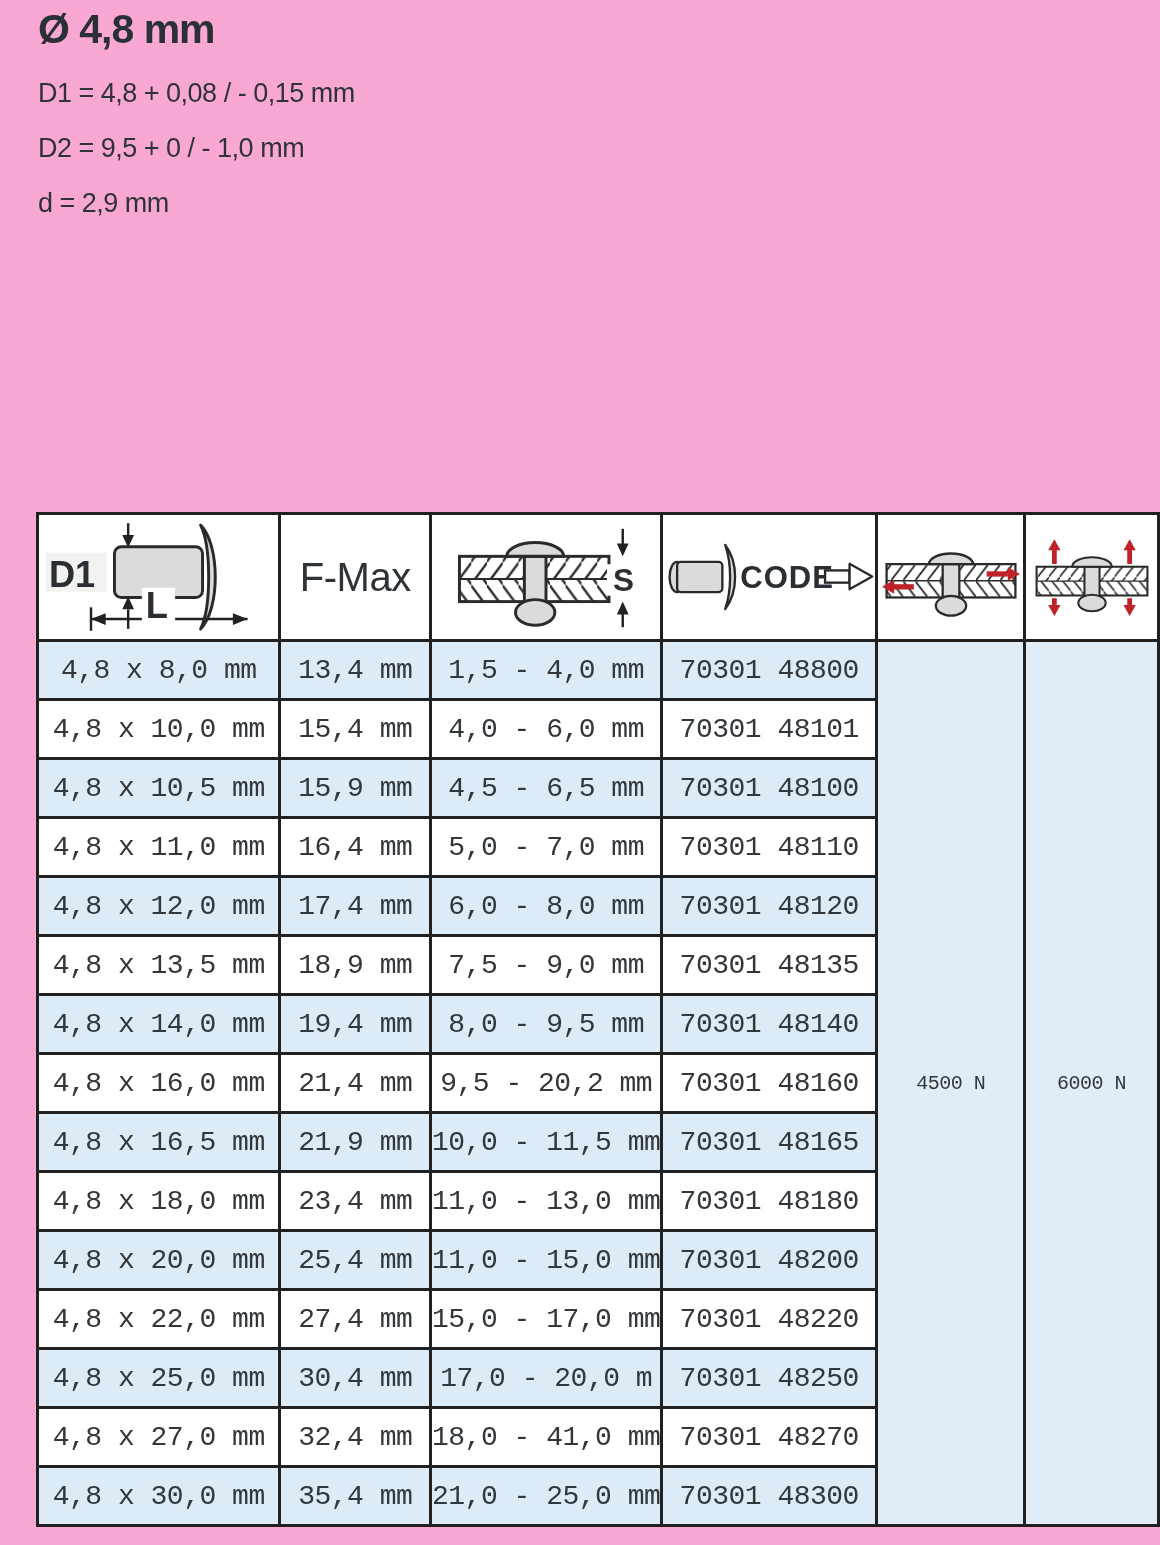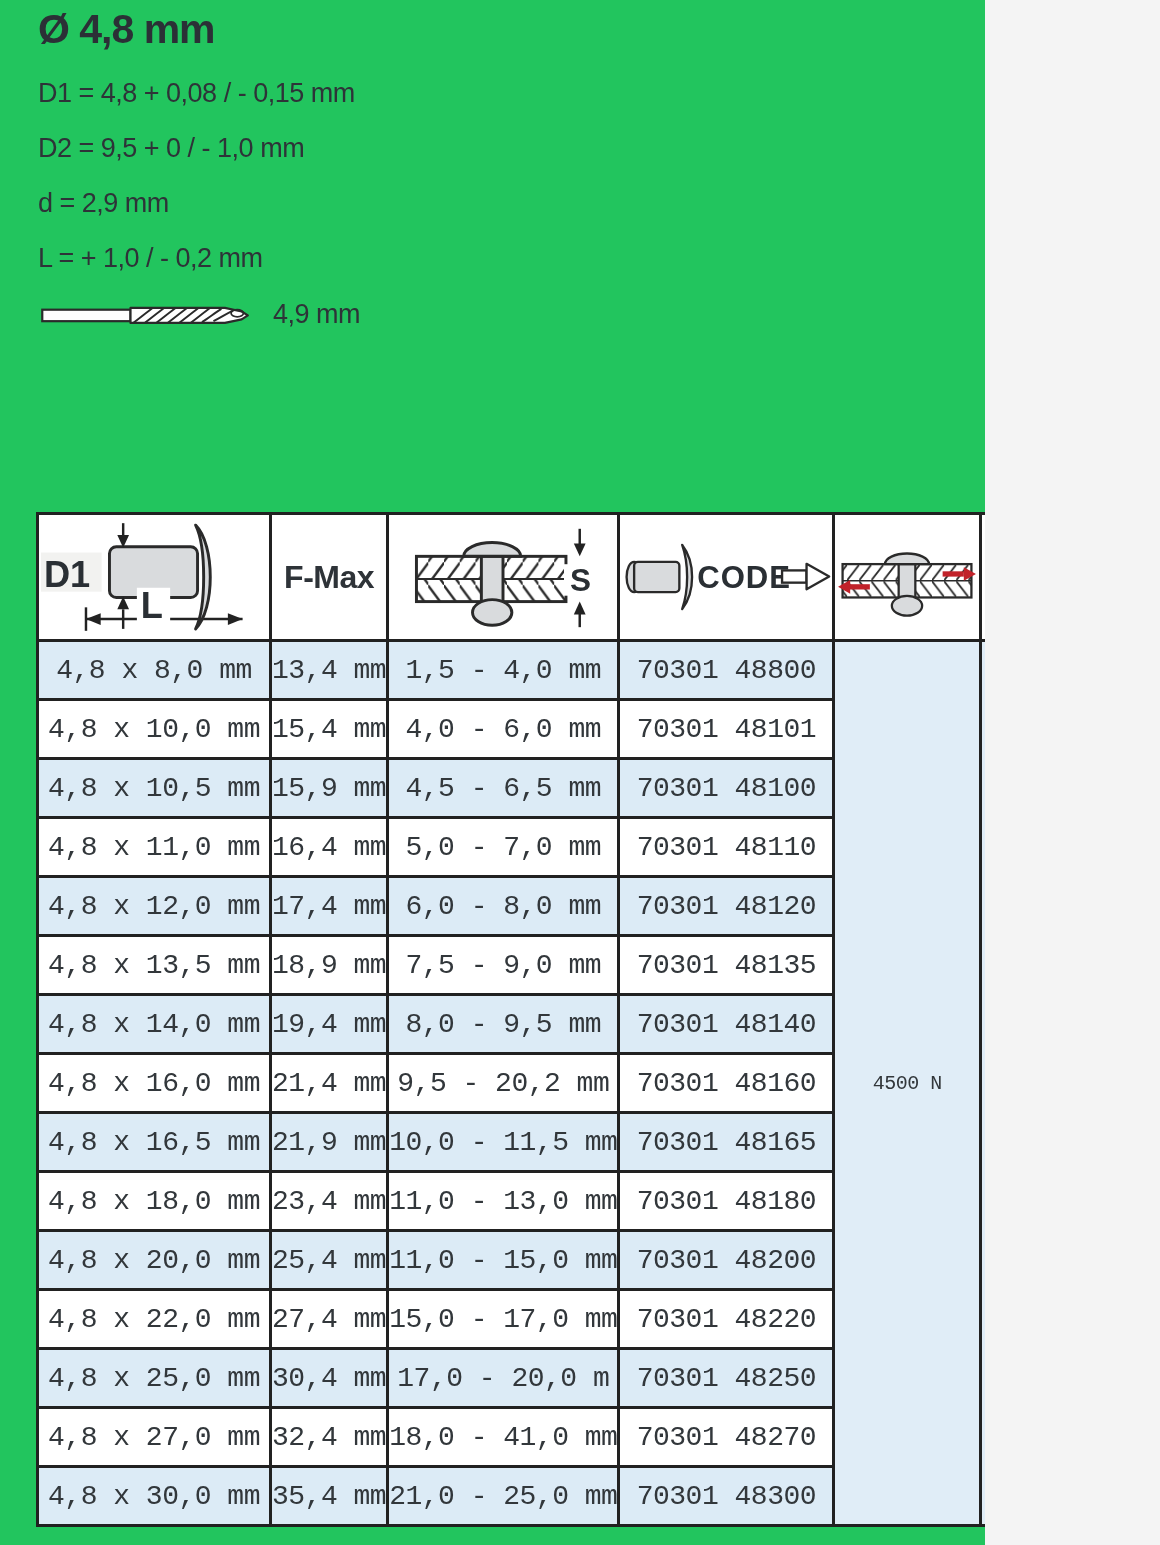--- a/index.html
+++ b/index.html
@@ -1,20 +1,20 @@
 <!DOCTYPE html>
 <html><head>
 <meta charset="utf-8">
 <style>
   html,body{margin:0;padding:0;}
   body{background:#f4f4f4;}
   .page{
     position:relative;
-    width:985px;height:1545px;
-    background:#22c55e;
+    width:1160px;height:1545px;
+    background:#f9a8d4;
     font-family:"Liberation Sans", sans-serif;
     color:#32373b;
     overflow:hidden;
   }
   
   .topblock{position:absolute;left:38px;top:6px;}
   .title{
     margin:0 0 26px 0;
     font-size:41px;font-weight:bold;letter-spacing:-1px;color:#2b3036;
   }
@@ -34,52 +34,35 @@
   table.spec th, table.spec td{
     border:3px solid #212121;
     padding:0;text-align:center;vertical-align:middle;
   }
   table.spec thead tr{height:127px;}
   table.spec tbody tr{height:59px;font-family:Liberation Mono, monospace;}
   td.c{font-size:28px;letter-spacing:-0.5px;color:#32373b;white-space:nowrap;}
   tr.alt td.c{background:#dcebf6;}
   td.force{background:#e0edf7;font-size:20px;letter-spacing:-0.5px;color:#32373b;margin-top:26px;}
   th{background:#fff;}
-  .fmax{font-size:32px;letter-spacing:-0.5px;color:#2e3338;font-weight:bold;}
+  .fmax{font-size:40px;letter-spacing:-0.5px;color:#2e3338;font-weight:normal;}
   th svg{display:block;margin:0 auto;}
   svg text{font-family:"Liberation Sans", sans-serif;fill:#2a2f34;}
 </style>
 </head>
 <body>
 
 <div class="page">
 
   <header class="topblock">
     <h1 class="title">Ø 4,8 mm</h1>
     <p class="spec-line">D1 = 4,8 + 0,08 / - 0,15 mm</p>
     <p class="spec-line">D2 = 9,5 + 0 / - 1,0 mm</p>
     <p class="spec-line">d = 2,9 mm</p>
-    <p class="spec-line">L = + 1,0 / - 0,2 mm</p>
-
-    <div class="drill-row">
-      <svg width="215" height="30" viewBox="0 0 240 34">
-        <rect x="3" y="11" width="100" height="13" fill="#fdfdfd" stroke="#2a2a2a" stroke-width="2.5"></rect>
-        <path d="M103 9 L210 9 L229 13 L236 17.5 L229 22 L210 26 L103 26 Z" fill="#fff" stroke="#2a2a2a" stroke-width="2.5" stroke-linejoin="round"></path>
-        <path d="M106 26 C114 20 120 15 128 9" stroke="#2a2a2a" stroke-width="2.2" fill="none"></path>
-        <path d="M119 26 C127 20 133 15 141 9" stroke="#2a2a2a" stroke-width="2.2" fill="none"></path>
-        <path d="M132 26 C140 20 146 15 154 9" stroke="#2a2a2a" stroke-width="2.2" fill="none"></path>
-        <path d="M145 26 C153 20 159 15 167 9" stroke="#2a2a2a" stroke-width="2.2" fill="none"></path>
-        <path d="M158 26 C166 20 172 15 180 9" stroke="#2a2a2a" stroke-width="2.2" fill="none"></path>
-        <path d="M171 26 C179 20 185 15 193 9" stroke="#2a2a2a" stroke-width="2.2" fill="none"></path>
-        <path d="M184 25 C192 20 198 15 206 10" stroke="#2a2a2a" stroke-width="2.2" fill="none"></path>
-        <path d="M197 24 C205 20 211 16 219 12" stroke="#2a2a2a" stroke-width="2.2" fill="none"></path>
-        <ellipse cx="224" cy="15" rx="7" ry="4" fill="none" stroke="#2a2a2a" stroke-width="2"></ellipse>
-      </svg>
-      <span class="drill-label">4,9 mm</span>
-    </div>
+
   </header>
 
   <table class="spec">
     <colgroup>
       <col style="width:244px">
         <col style="width:156px">
         <col style="width:218px">
       <col style="width:196px">
         <col style="width:148px">
         <col style="width:134px">

